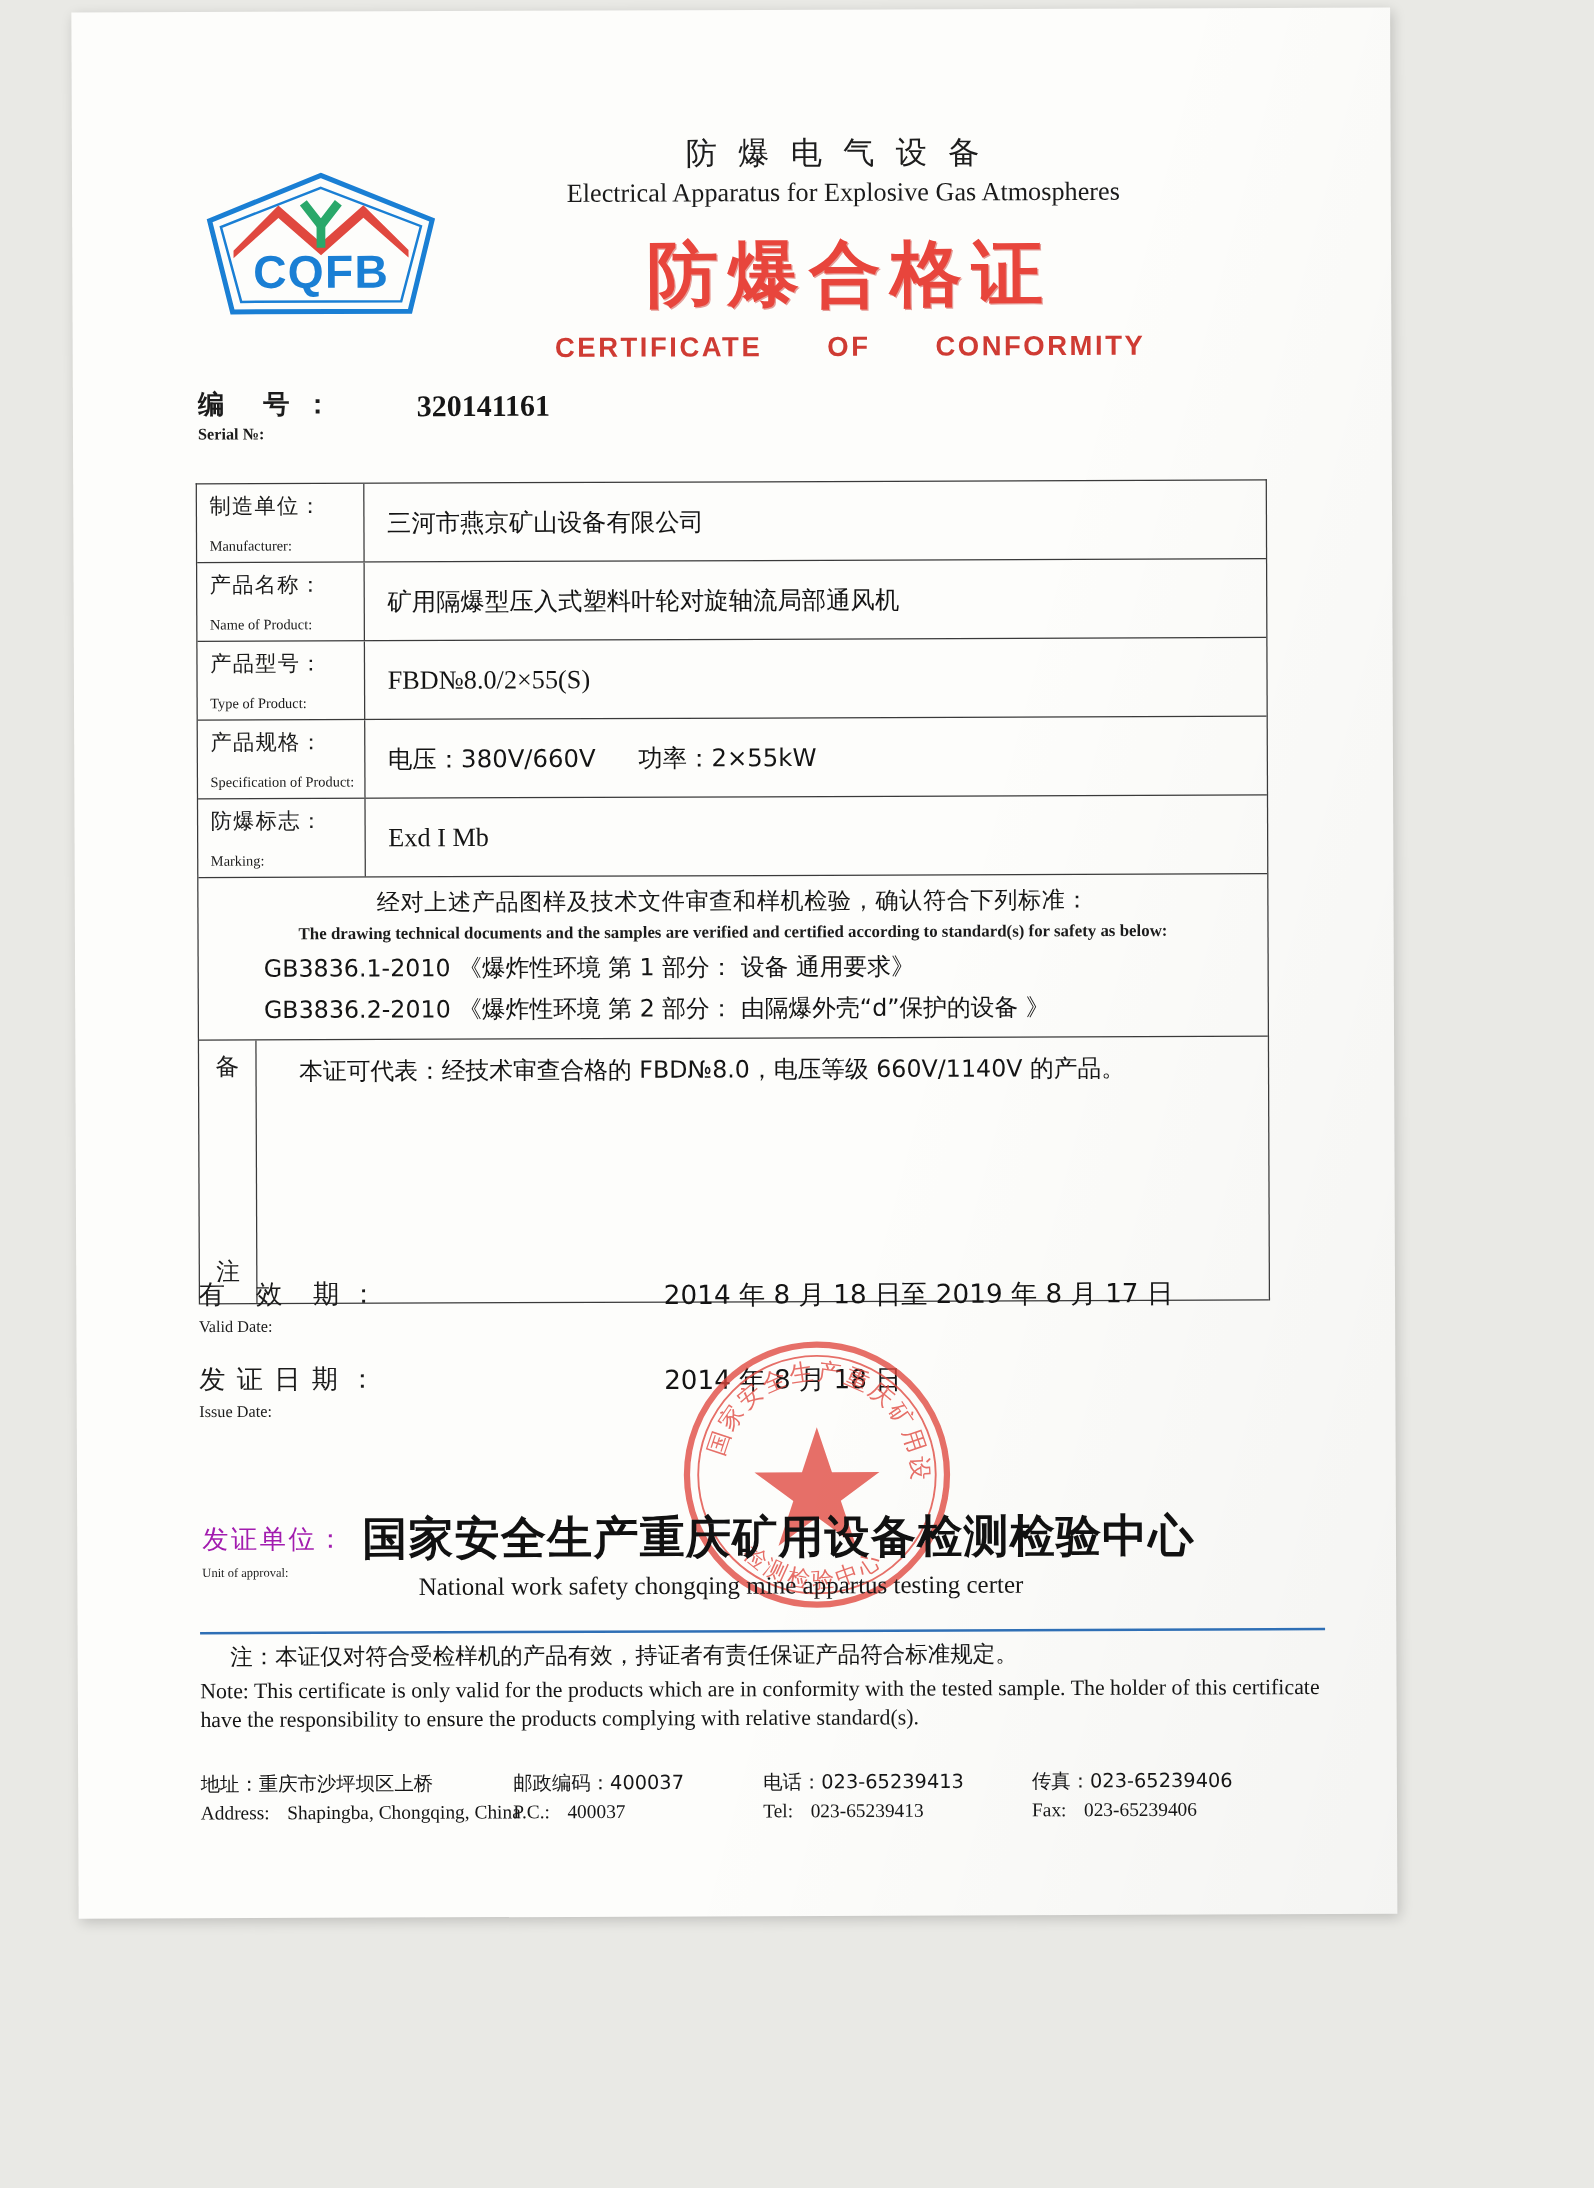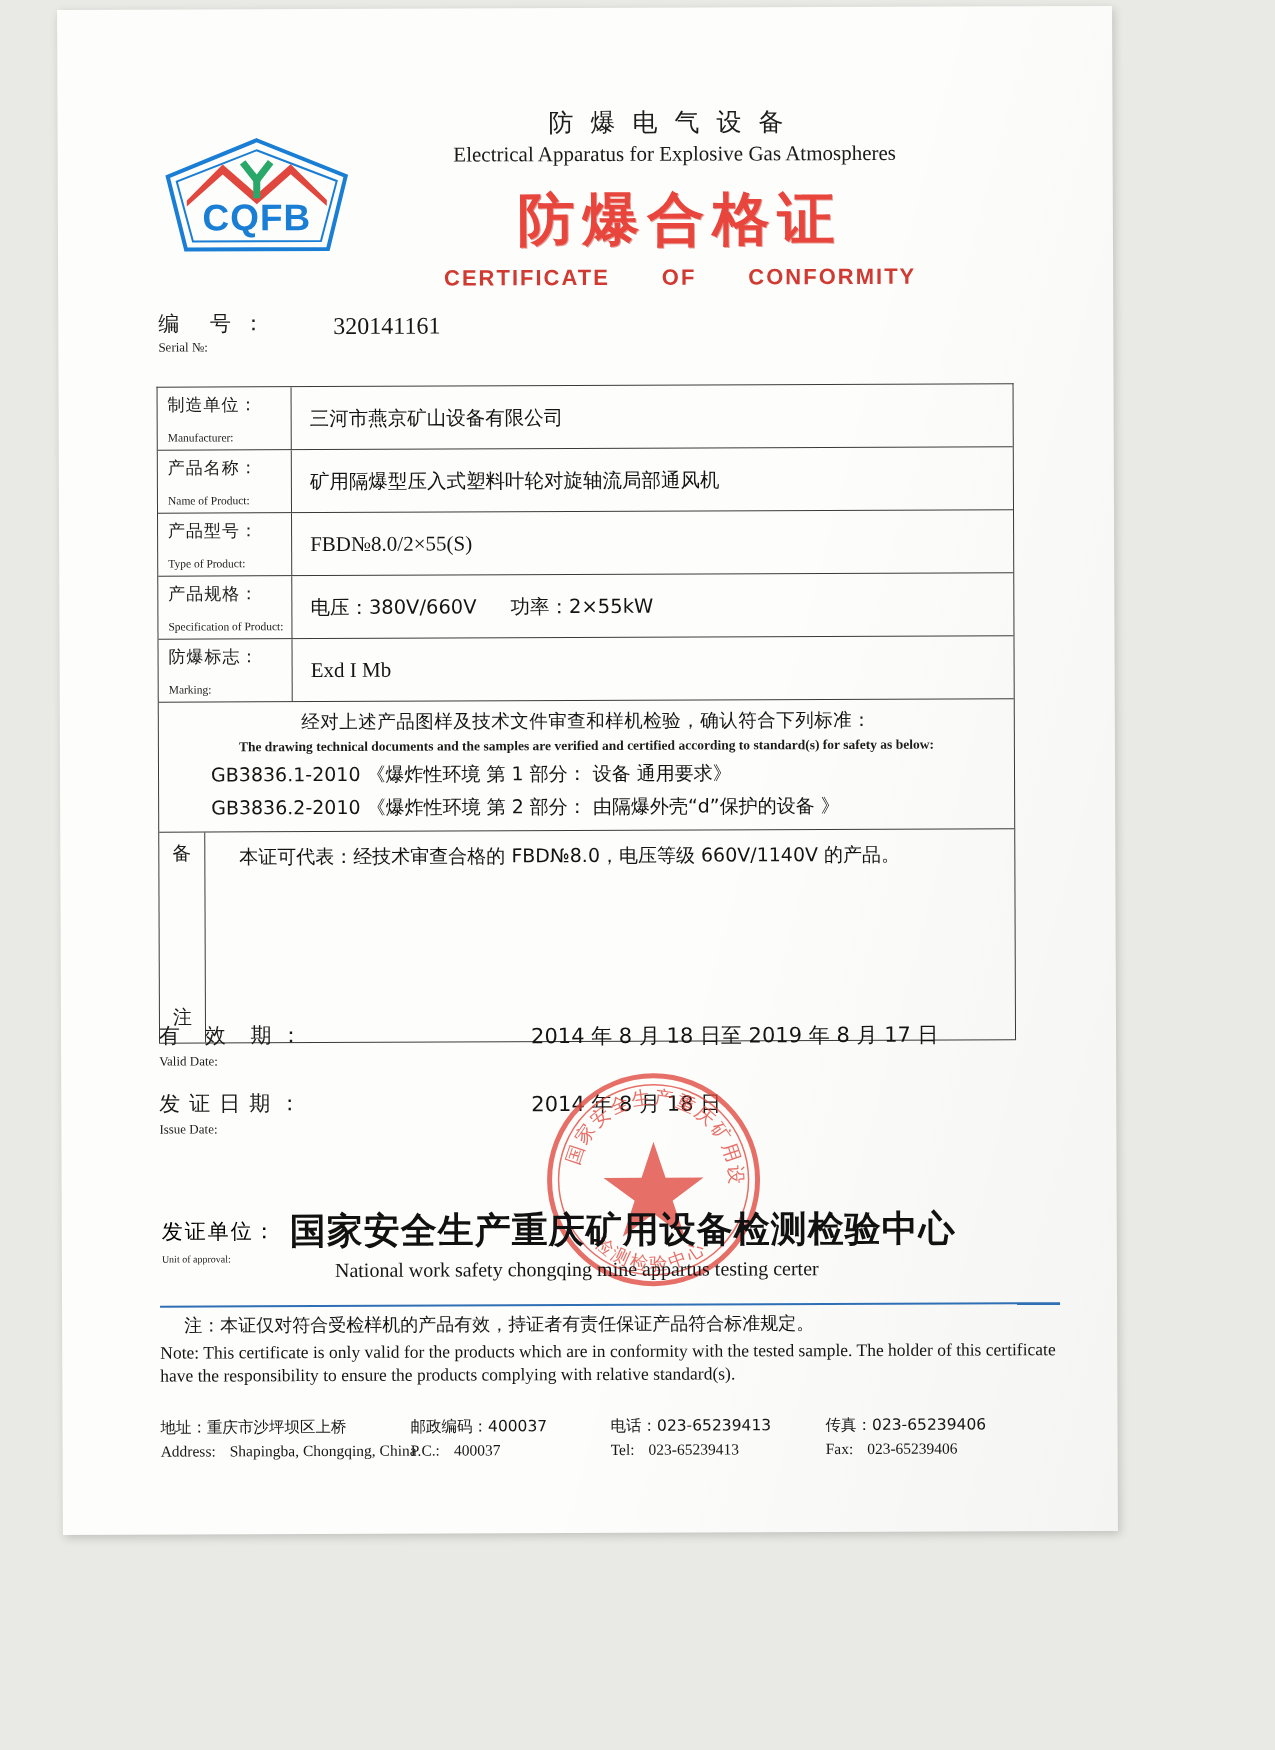--- a/index.html
+++ b/index.html
@@ -102,20 +102,21 @@
     color: #cf3b33;
     font-family: "Liberation Sans", sans-serif;
   }
   .title-en span { margin: 0 26px; }
 
   
   .serial {
     position: absolute;
     left: 98px;
     top: 298px;
+    font-weight: bold;
   }
   .serial .lbl-cn {
     font-size: 21px;
     letter-spacing: 12px;
     font-family: "DejaVu Sans", sans-serif;
     color: #1c1c1c;
   }
   .serial .lbl-en {
     font-size: 13px;
     font-family: "Liberation Serif", serif;
@@ -280,21 +281,21 @@
     top: 1200px;
     width: 900px;
   }
   .ap-lbl-cn {
     position: absolute;
     left: 2px;
     top: 6px;
     font-size: 21px;
     letter-spacing: 2px;
     font-family: "DejaVu Sans", sans-serif;
-    color: #000000;
+    color: #a21caf;
     text-align: right;
   }
   .ap-lbl-en {
     position: absolute;
     left: 2px;
     top: 42px;
     font-size: 10px;
     font-family: "Liberation Serif", serif;
     color: #1b1b1b;
   }

